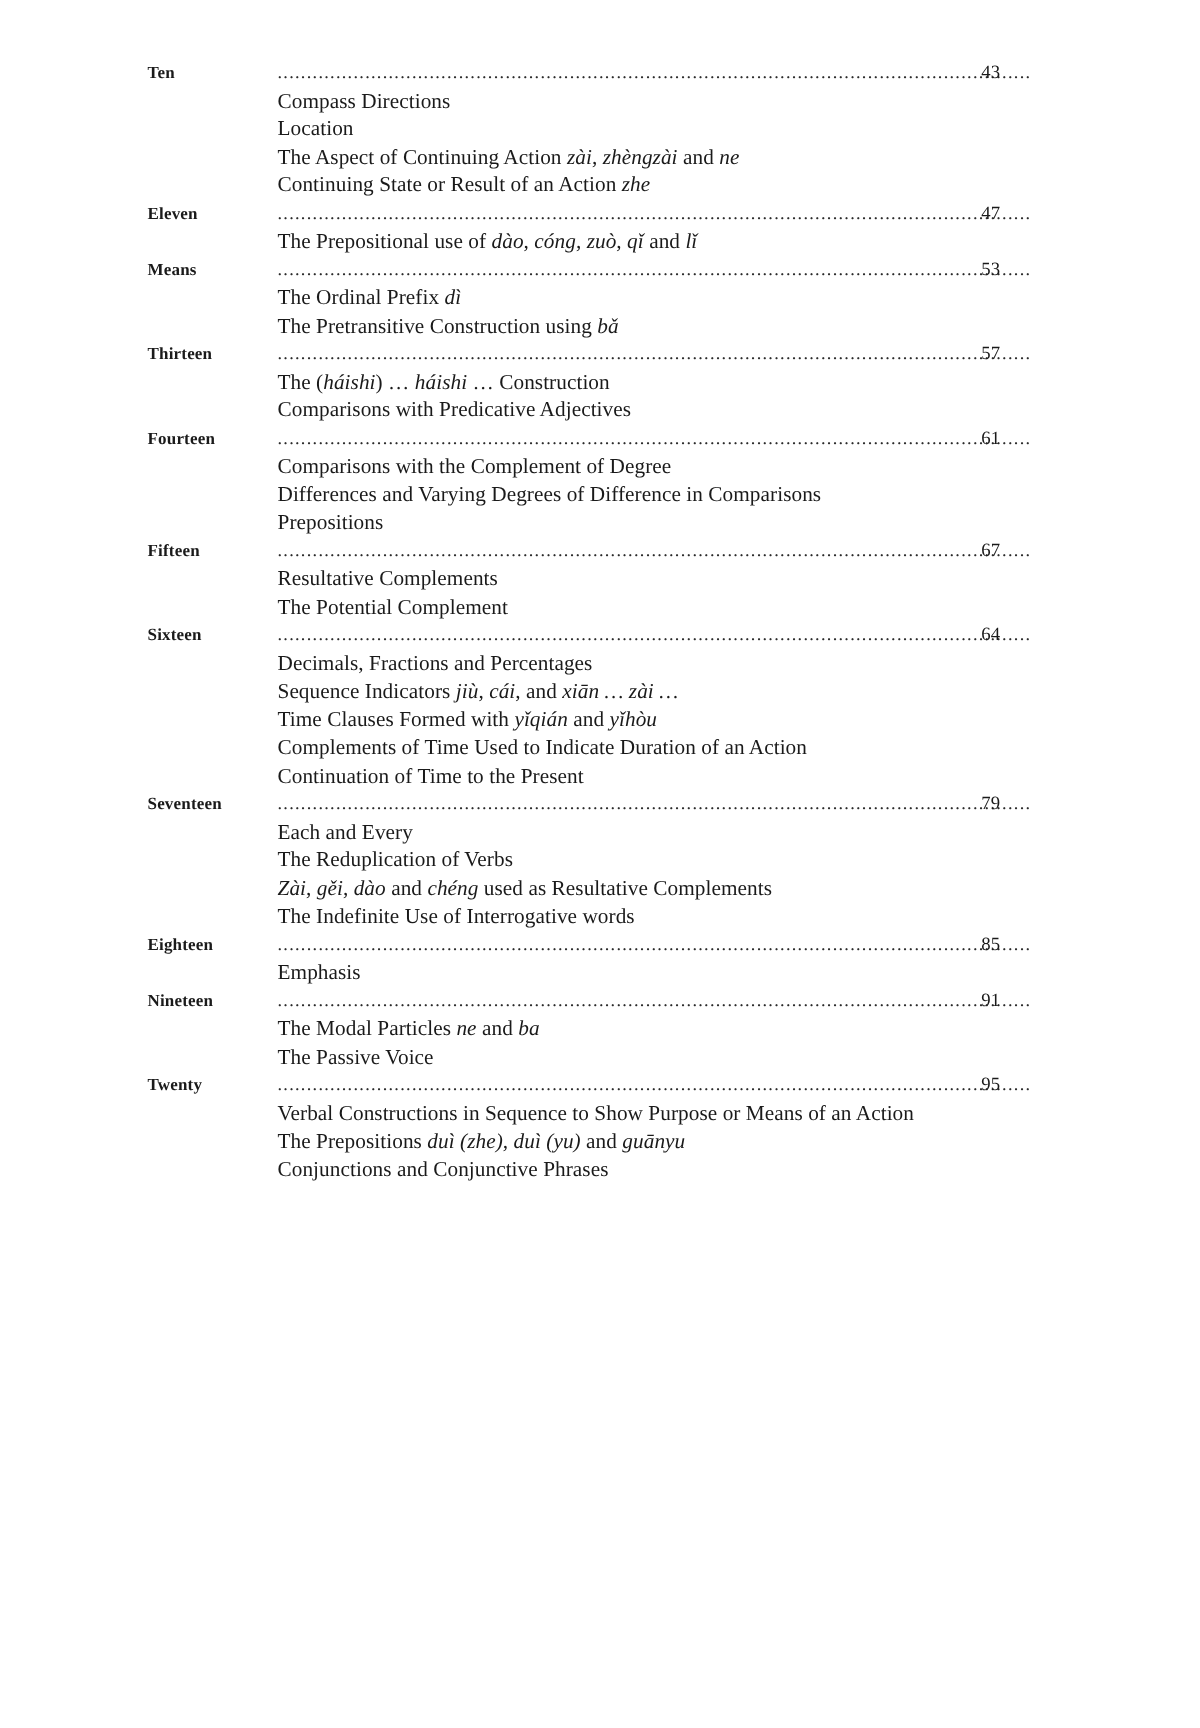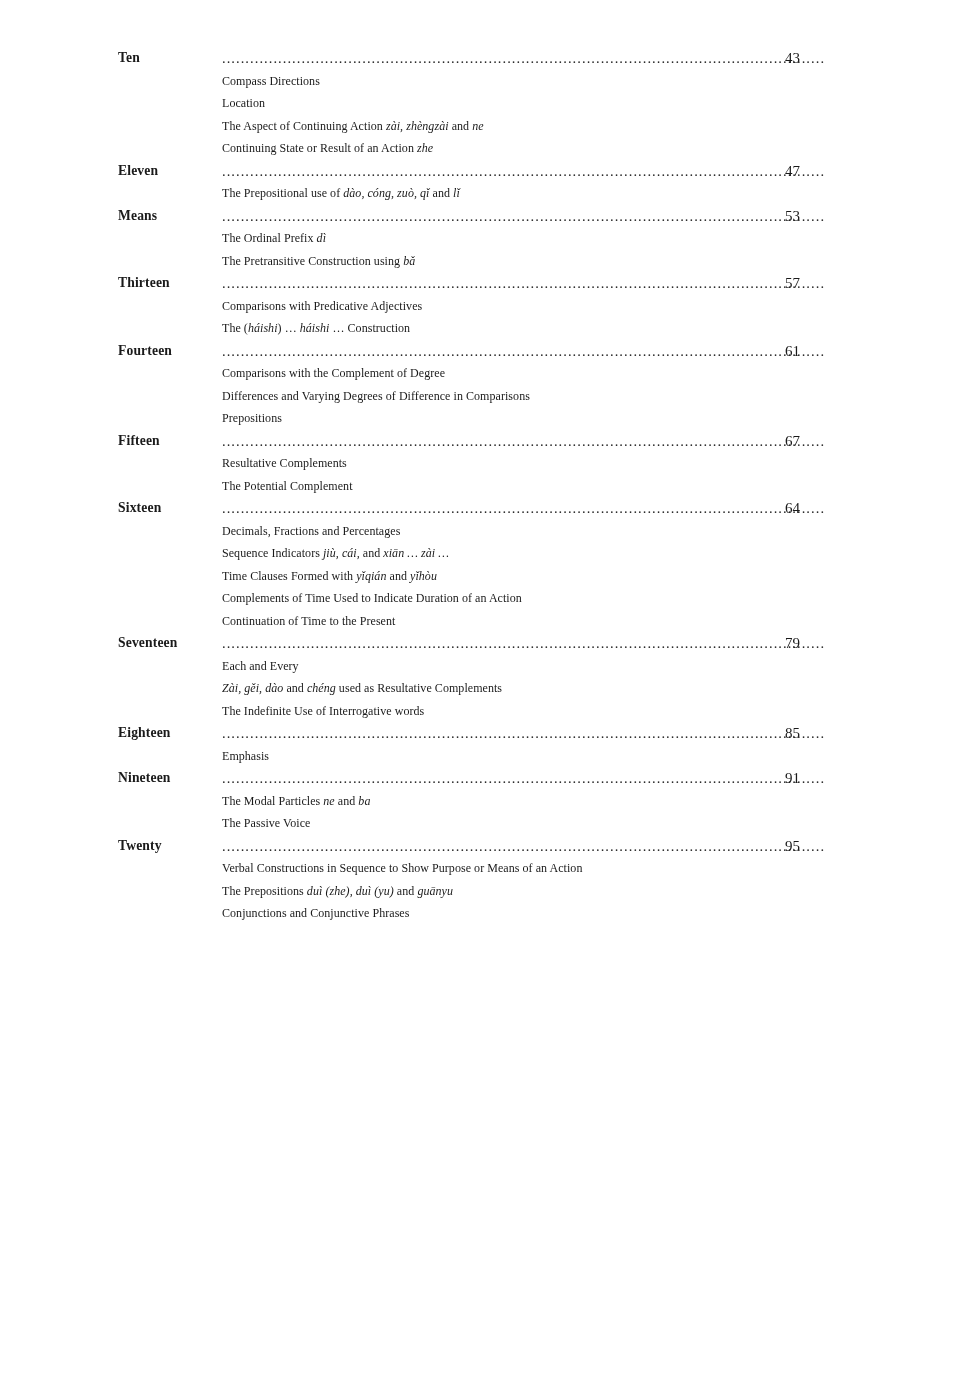--- a/index.html
+++ b/index.html
@@ -74,21 +74,21 @@
     top: 0;
     width: 40px;
     text-align: left;
     font-size: 15px;
     line-height: 22.5px;
   }
 
   
   .entry {
     margin-left: 222px;
-    font-size: 12px;
+    font-size: 17px;
     line-height: 22.5px;
     white-space: nowrap;
     letter-spacing: 0.05px;
   }
 
   .entry i {
   }
 </style>
 </head>
 <body>
@@ -129,22 +129,22 @@
       <div class="entry"><span>The Pretransitive Construction using </span><i>bǎ</i></div>
     </div>
     <div class="chapter">
       <div class="chapter-row">
         <div class="chapter-label">Thirteen</div>
         <div class="leader-wrap">
           <div class="leader-dots">.................................................................................................................................................................................................................</div>
         </div>
         <div class="chapter-page">57</div>
       </div>
+      <div class="entry"><span>The (</span><i>háishi</i><span>) … </span><i>háishi</i><span> … Construction</span></div>
       <div class="entry"><span>Comparisons with Predicative Adjectives</span></div>
-      <div class="entry"><span>The (</span><i>háishi</i><span>) … </span><i>háishi</i><span> … Construction</span></div>
     </div>
     <div class="chapter">
       <div class="chapter-row">
         <div class="chapter-label">Fourteen</div>
         <div class="leader-wrap">
           <div class="leader-dots">.................................................................................................................................................................................................................</div>
         </div>
         <div class="chapter-page">61</div>
       </div>
       <div class="entry"><span>Comparisons with the Complement of Degree</span></div>
@@ -178,20 +178,21 @@
     </div>
     <div class="chapter">
       <div class="chapter-row">
         <div class="chapter-label">Seventeen</div>
         <div class="leader-wrap">
           <div class="leader-dots">.................................................................................................................................................................................................................</div>
         </div>
         <div class="chapter-page">79</div>
       </div>
       <div class="entry"><span>Each and Every</span></div>
+      <div class="entry"><span>The Reduplication of Verbs</span></div>
       <div class="entry"><i>Zài, gěi, dào</i><span> and </span><i>chéng</i><span> used as Resultative Complements</span></div>
       <div class="entry"><span>The Indefinite Use of Interrogative words</span></div>
     </div>
     <div class="chapter">
       <div class="chapter-row">
         <div class="chapter-label">Eighteen</div>
         <div class="leader-wrap">
           <div class="leader-dots">.................................................................................................................................................................................................................</div>
         </div>
         <div class="chapter-page">85</div>

